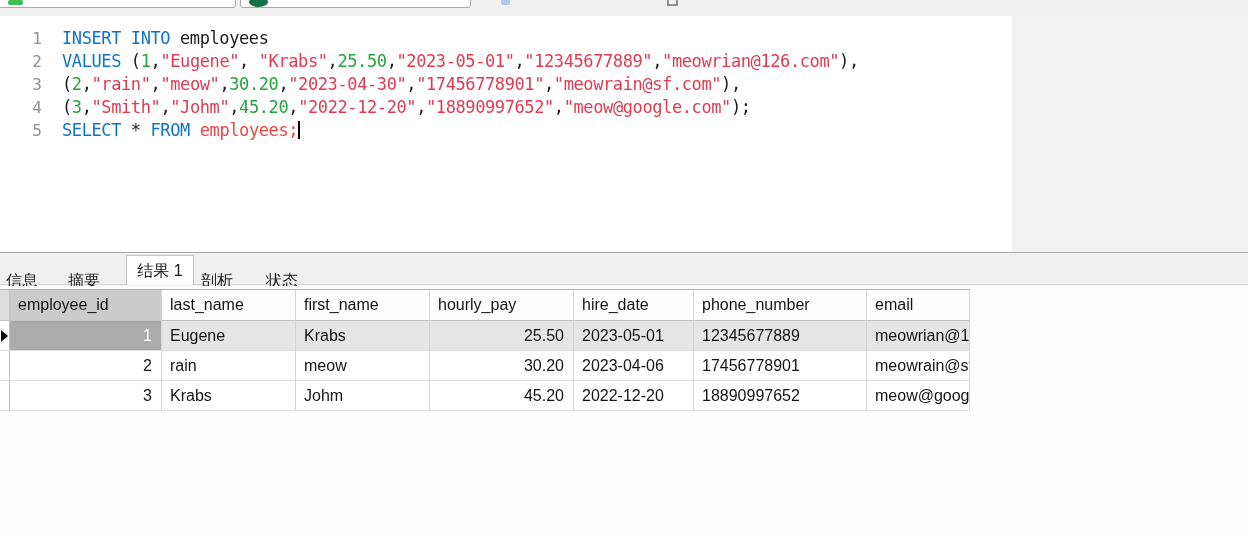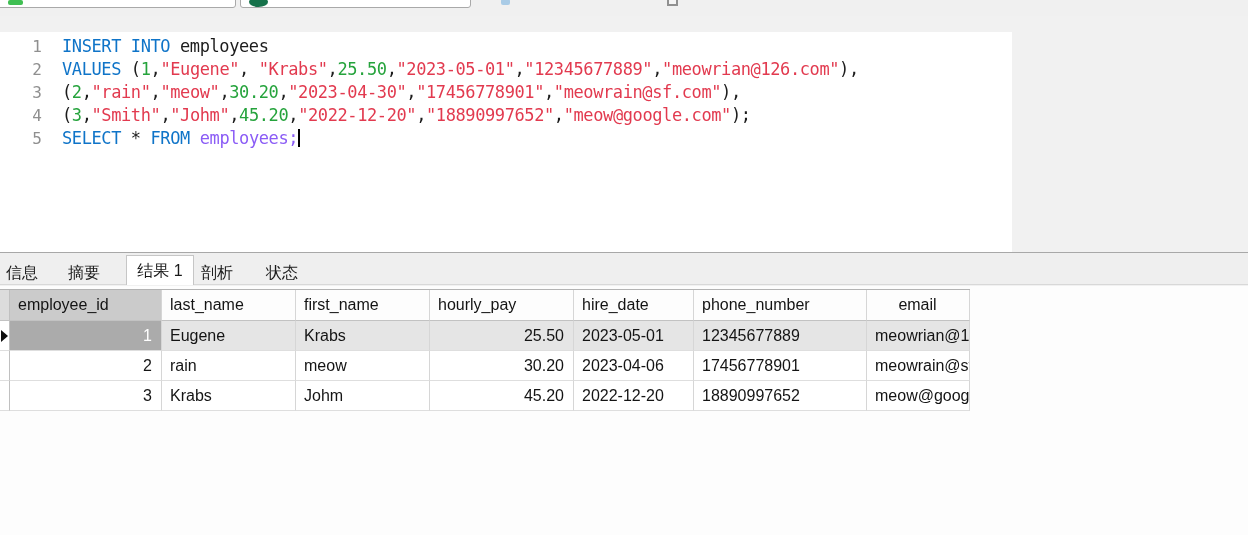--- a/index.html
+++ b/index.html
@@ -16,35 +16,35 @@
   #green-pill { position:absolute; left:8px; top:0; width:15px; height:5px;
     background:#3fbf52; border-radius:2px; }
   #darkgreen-ellipse { position:absolute; left:249px; top:-3px; width:19px; height:10px;
     background:#15714a; border-radius:50%; }
   #blue-smudge { position:absolute; left:501px; top:-1px; width:9px; height:6px;
     background:#9cc4e4; border-radius:2px; opacity:.85; }
   #square-icon { position:absolute; left:667px; top:-3px; width:11px; height:9px;
     border:2px solid #909090; background:#f4f4f4; }
 
   
-  #editor { position:absolute; left:0; top:32px; width:1012px; height:236px;
-    background:#ffffff; padding-top:3px; cursor:text; }
+  #editor { position:absolute; left:0; top:16px; width:1012px; height:236px;
+    background:#ffffff; padding-top:11px; cursor:text; }
   .line { height:23px; line-height:23px; white-space:pre;
     font-family:"DejaVu Sans Mono", monospace; font-size:17px; }
   .ln { display:inline-block; width:42px; text-align:right;
     color:#8f8f8f; font-size:16px; }
   .code { margin-left:20px; letter-spacing:-0.4px; }
   .caret { display:inline-block; width:2px; height:18px; background:#000;
     vertical-align:-3px; }
 
   
   #divider { position:absolute; left:0; top:252px; width:1248px; height:1px; background:#a8a8a8; }
   #tabbar { position:absolute; left:0; top:253px; width:1248px; height:32px;
     background:#efefef; border-bottom:1px solid #d8d8d8; }
-  .tab { position:absolute; top:4px; height:32px; line-height:32px;
+  .tab { position:absolute; top:12px; height:32px; line-height:32px;
     font-size:16px; color:#1a1a1a; cursor:default; }
   .tab-active-box { position:absolute; left:126px; top:2px; width:68px; height:30px;
     background:#ffffff; border:1px solid #c6c6c6; border-bottom:none;
     text-align:center; line-height:29px; font-size:16px; color:#1a1a1a; }
 
   
   #results { position:absolute; left:0; top:286px; width:1248px; height:316px; background:#fdfdfd; }
   #grid { position:absolute; left:0; top:3px; border-top:1px solid #b3b3b3; }
   .grow { display:flex; }
   .gcell { flex:none; overflow:hidden; white-space:nowrap;
@@ -76,21 +76,21 @@
     <div id="darkgreen-ellipse"></div>
     <div id="blue-smudge"></div>
     <div id="square-icon"></div>
   </div>
 
   <div id="editor">
       <div class="line"><span class="ln">1</span><span class="code"><span style="color: rgb(15, 116, 200);">INSERT INTO</span><span style="color: rgb(28, 28, 28);"> employees</span></span></div>
       <div class="line"><span class="ln">2</span><span class="code"><span style="color: rgb(15, 116, 200);">VALUES</span><span style="color: rgb(28, 28, 28);"> (</span><span style="color: rgb(37, 163, 60);">1</span><span style="color: rgb(28, 28, 28);">,</span><span style="color: rgb(226, 58, 79);">"Eugene"</span><span style="color: rgb(28, 28, 28);">, </span><span style="color: rgb(226, 58, 79);">"Krabs"</span><span style="color: rgb(28, 28, 28);">,</span><span style="color: rgb(37, 163, 60);">25.50</span><span style="color: rgb(28, 28, 28);">,</span><span style="color: rgb(226, 58, 79);">"2023-05-01"</span><span style="color: rgb(28, 28, 28);">,</span><span style="color: rgb(226, 58, 79);">"12345677889"</span><span style="color: rgb(28, 28, 28);">,</span><span style="color: rgb(226, 58, 79);">"meowrian@126.com"</span><span style="color: rgb(28, 28, 28);">),</span></span></div>
       <div class="line"><span class="ln">3</span><span class="code"><span style="color: rgb(28, 28, 28);">(</span><span style="color: rgb(37, 163, 60);">2</span><span style="color: rgb(28, 28, 28);">,</span><span style="color: rgb(226, 58, 79);">"rain"</span><span style="color: rgb(28, 28, 28);">,</span><span style="color: rgb(226, 58, 79);">"meow"</span><span style="color: rgb(28, 28, 28);">,</span><span style="color: rgb(37, 163, 60);">30.20</span><span style="color: rgb(28, 28, 28);">,</span><span style="color: rgb(226, 58, 79);">"2023-04-30"</span><span style="color: rgb(28, 28, 28);">,</span><span style="color: rgb(226, 58, 79);">"17456778901"</span><span style="color: rgb(28, 28, 28);">,</span><span style="color: rgb(226, 58, 79);">"meowrain@sf.com"</span><span style="color: rgb(28, 28, 28);">),</span></span></div>
       <div class="line"><span class="ln">4</span><span class="code"><span style="color: rgb(28, 28, 28);">(</span><span style="color: rgb(37, 163, 60);">3</span><span style="color: rgb(28, 28, 28);">,</span><span style="color: rgb(226, 58, 79);">"Smith"</span><span style="color: rgb(28, 28, 28);">,</span><span style="color: rgb(226, 58, 79);">"Johm"</span><span style="color: rgb(28, 28, 28);">,</span><span style="color: rgb(37, 163, 60);">45.20</span><span style="color: rgb(28, 28, 28);">,</span><span style="color: rgb(226, 58, 79);">"2022-12-20"</span><span style="color: rgb(28, 28, 28);">,</span><span style="color: rgb(226, 58, 79);">"18890997652"</span><span style="color: rgb(28, 28, 28);">,</span><span style="color: rgb(226, 58, 79);">"meow@google.com"</span><span style="color: rgb(28, 28, 28);">);</span></span></div>
-      <div class="line"><span class="ln">5</span><span class="code"><span style="color: rgb(15, 116, 200);">SELECT</span><span style="color: rgb(28, 28, 28);"> * </span><span style="color: rgb(15, 116, 200);">FROM</span><span style="color: #8b5cf6;"> employees;</span><span class="caret"></span></span></div>
+      <div class="line"><span class="ln">5</span><span class="code"><span style="color: rgb(15, 116, 200);">SELECT</span><span style="color: rgb(28, 28, 28);"> * </span><span style="color: rgb(15, 116, 200);">FROM</span><span style="color: #ef4444;"> employees;</span><span class="caret"></span></span></div>
     </div>
 
   <div id="divider"></div>
 
   <div id="tabbar">
       <div class="tab" style="left: 6px;">信息</div>
       <div class="tab" style="left: 68px;">摘要</div>
       <div class="tab-active-box">结果 1</div>
       <div class="tab" style="left: 201px;">剖析</div>
       <div class="tab" style="left: 266px;">状态</div>
@@ -99,21 +99,21 @@
   <div id="results">
     <div id="grid">
         <div class="grow ghead">
           <div class="gcell marker" style="width: 10px;"></div>
           <div class="gcell col-sel" style="width: 152px;">employee_id</div>
           <div class="gcell" style="width: 134px;">last_name</div>
           <div class="gcell" style="width: 134px;">first_name</div>
           <div class="gcell" style="width: 144px;">hourly_pay</div>
           <div class="gcell" style="width: 120px;">hire_date</div>
           <div class="gcell" style="width: 173px;">phone_number</div>
-          <div class="gcell" style="width: 103px; text-align: center;">email</div>
+          <div class="gcell" style="width: 103px;">email</div>
         </div>
         <div class="grow gbody row-sel">
           <div class="gcell marker" style="width: 10px;">
             <div class="tri"></div>
           </div>
           <div class="gcell al-r idcell" style="width: 152px;">1</div>
           <div class="gcell" style="width: 134px;">Eugene</div>
           <div class="gcell" style="width: 134px;">Krabs</div>
           <div class="gcell al-r" style="width: 144px;">25.50</div>
           <div class="gcell" style="width: 120px;">2023-05-01</div>

